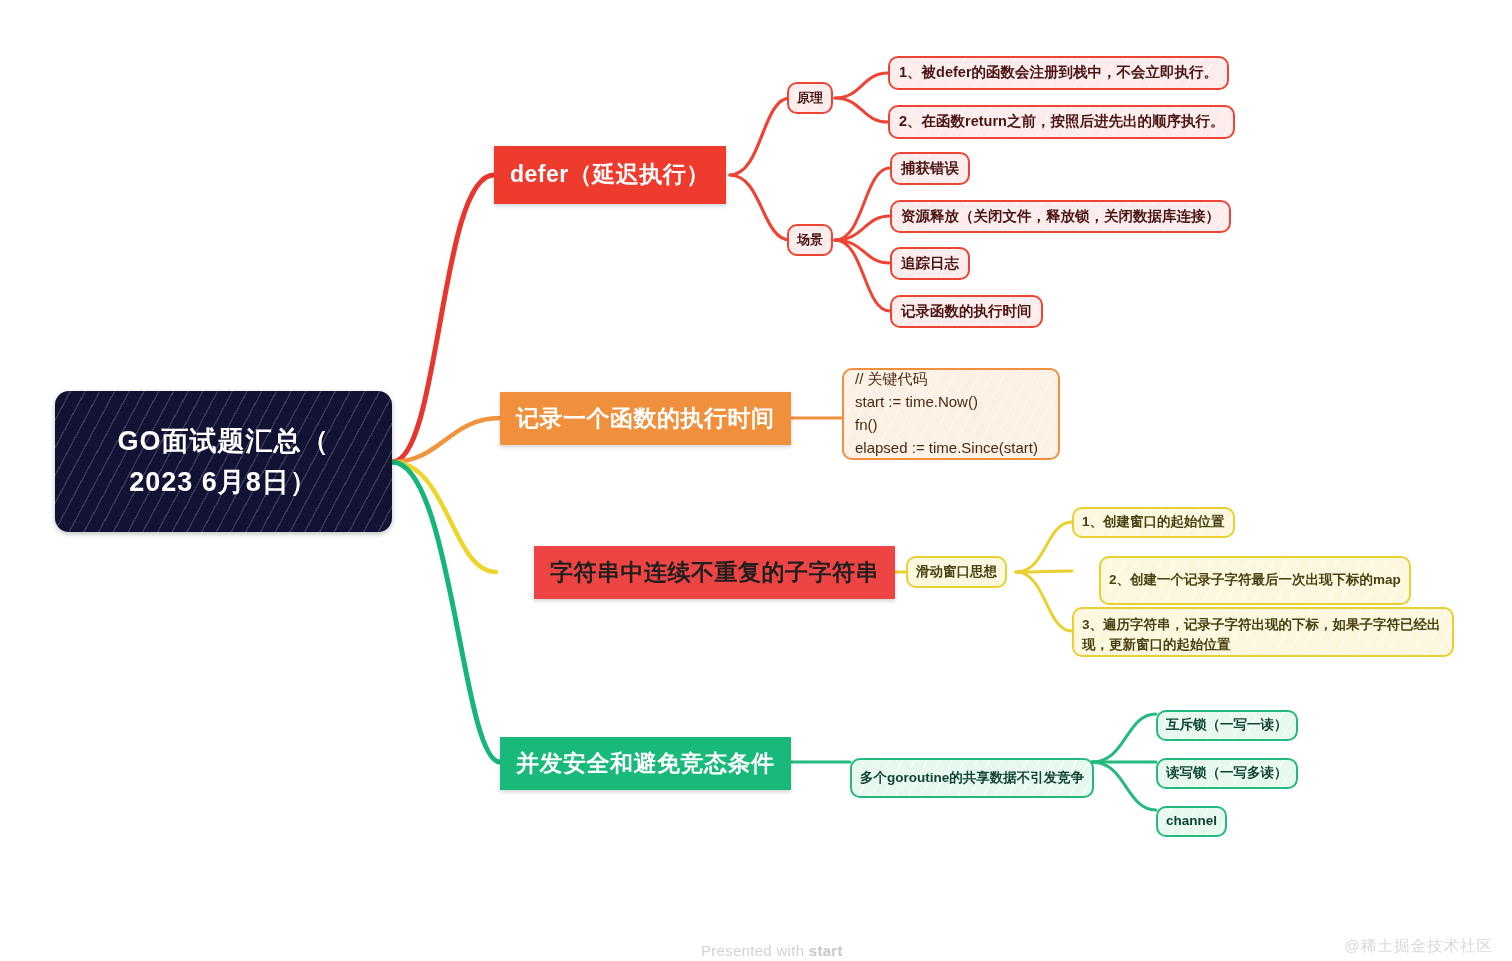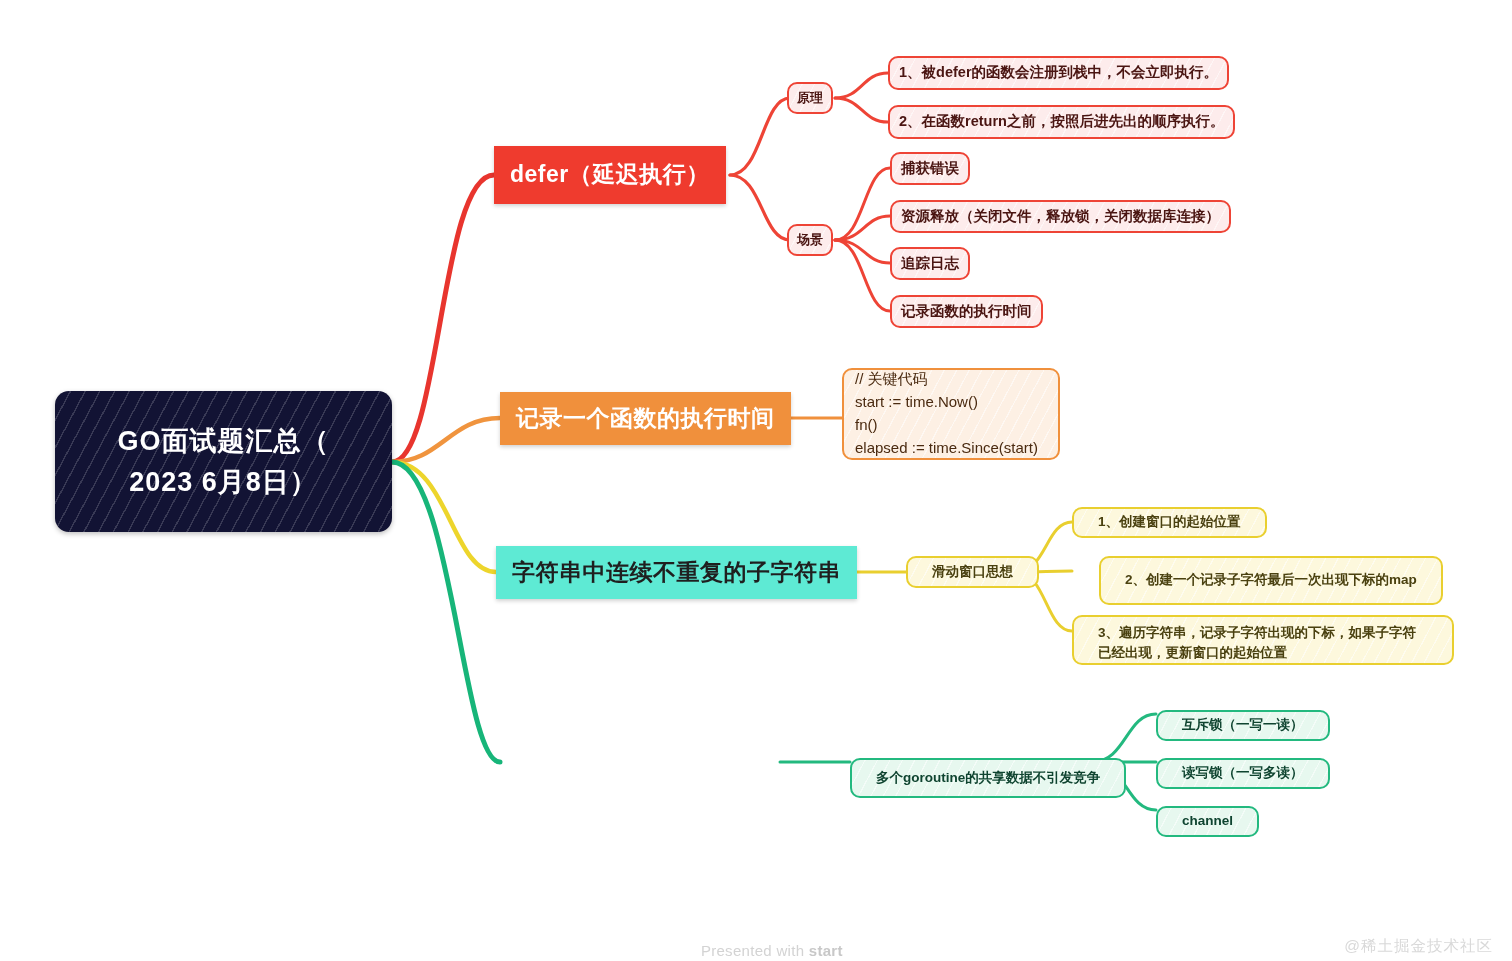--- a/index.html
+++ b/index.html
@@ -66,21 +66,21 @@
     box-shadow: 0 2px 4px rgba(0,0,0,.18);
     background-image:
       repeating-linear-gradient(118deg,
         rgba(255,255,255,.22) 0px,
         rgba(255,255,255,.22) 1.3px,
         rgba(255,255,255,0) 1.3px,
         rgba(255,255,255,0) 12px);
   }
   .main.red    { background: #ef3b2e; }
   .main.orange { background: #f0903c; }
-  .main.yellow { background: #5eead4; color: #1f1f1f; text-shadow: none; }
+  .main.yellow { background: #ef4444; color: #1f1f1f; text-shadow: none; margin-left: 38px; }
   .main.green  { background: #19b97b; }
 
   
   .sub {
     border-radius: 10px;
     border-width: 2.3px;
     border-style: solid;
     padding: 4px 9px;
     font-size: 14.5px;
     font-weight: 600;
@@ -89,24 +89,24 @@
         rgba(255,255,255,.55) 0px,
         rgba(255,255,255,.55) 1.2px,
         rgba(255,255,255,0) 1.2px,
         rgba(255,255,255,0) 11px);
   }
   .sub.red    { border-color: #ee4436; background-color: #fdecec; color: #4a1512; }
   .sub.orange { border-color: #f0903c; background-color: #fdf0e4; color: #4a2a10; }
   .sub.yellow { border-color: #e9cf2f; background-color: #fdf8dd; color: #4a4110; }
   .sub.green  { border-color: #23b97f; background-color: #e7f8ef; color: #0f4430; margin-top: 11px; }
 
-  .sub.mid { font-size: 13.5px; padding: 4px 24px; }
+  .sub.mid { font-size: 13.5px; padding: 4px 8px; }
   .sub.tiny { font-size: 13px; padding: 4px 8px; }
 
-  .sub.wrap { white-space: normal; display: block; line-height: 1.5; margin-top: 8px; }
+  .sub.wrap { white-space: normal; display: block; line-height: 1.5; }
 
   
   .codebox {
     align-items: flex-start;
     flex-direction: column;
     justify-content: center;
     font-family: "Liberation Sans", "DejaVu Sans", sans-serif;
     font-size: 15px;
     font-weight: 400;
     line-height: 1.52;
@@ -237,20 +237,23 @@
   </div>
 
   <div class="node sub yellow mid" style="left:1099px; top:556px; height:49px;">
     <span>2、创建一个记录子字符最后一次出现下标的map</span>
   </div>
 
   <div class="node sub yellow mid wrap" style="left:1072px; top:607px; width:382px; height:50px; padding-top:6px;">
     <span>3、遍历字符串，记录子字符出现的下标，如果子字符已经出现，更新窗口的起始位置</span>
   </div>
 
+  <div class="node main green" style="left:500px; top:737px; height:53px;">
+    <span>并发安全和避免竞态条件</span>
+  </div>
 
   <div class="node sub green mid" style="left:850px; top:747px; height:40px;">
     <span>多个goroutine的共享数据不引发竞争</span>
   </div>
 
   <div class="node sub green mid" style="left:1156px; top:699px; height:31px;">
     <span>互斥锁（一写一读）</span>
   </div>
 
   <div class="node sub green mid" style="left:1156px; top:747px; height:31px;">

